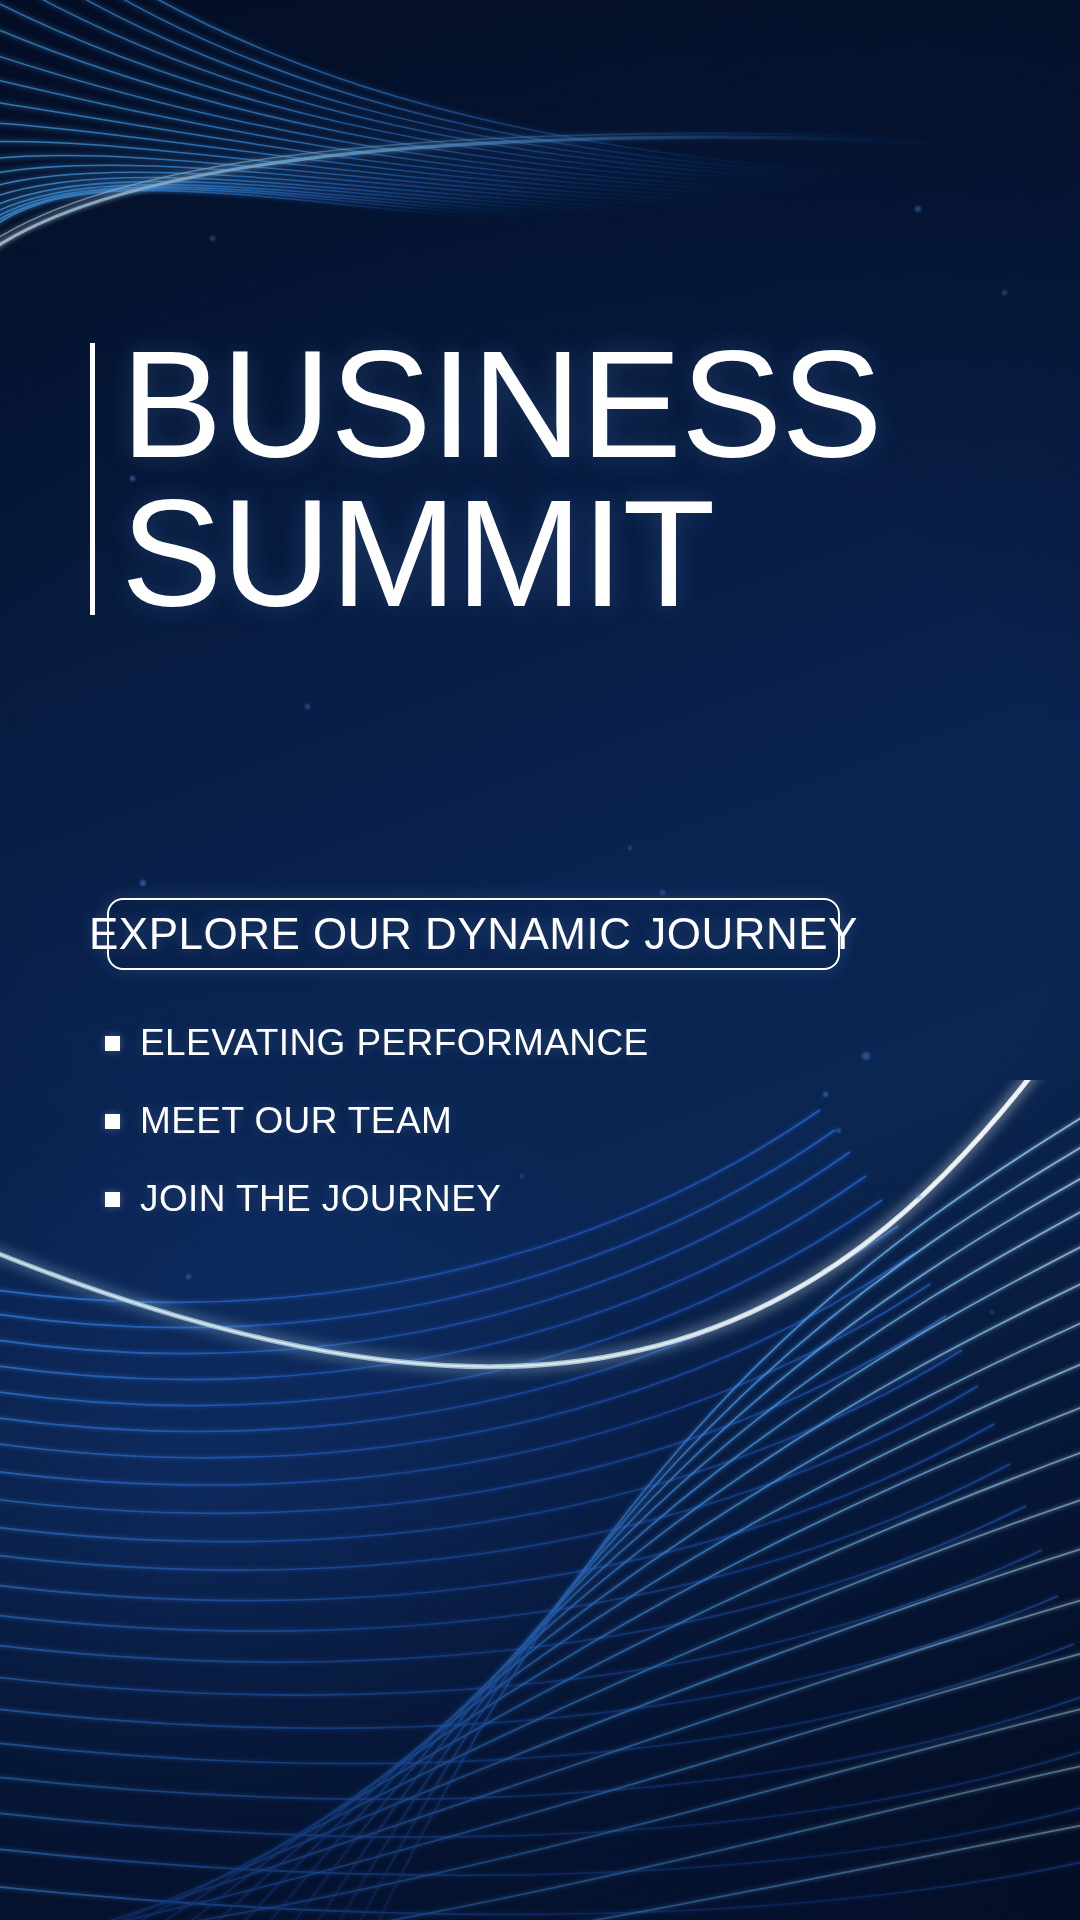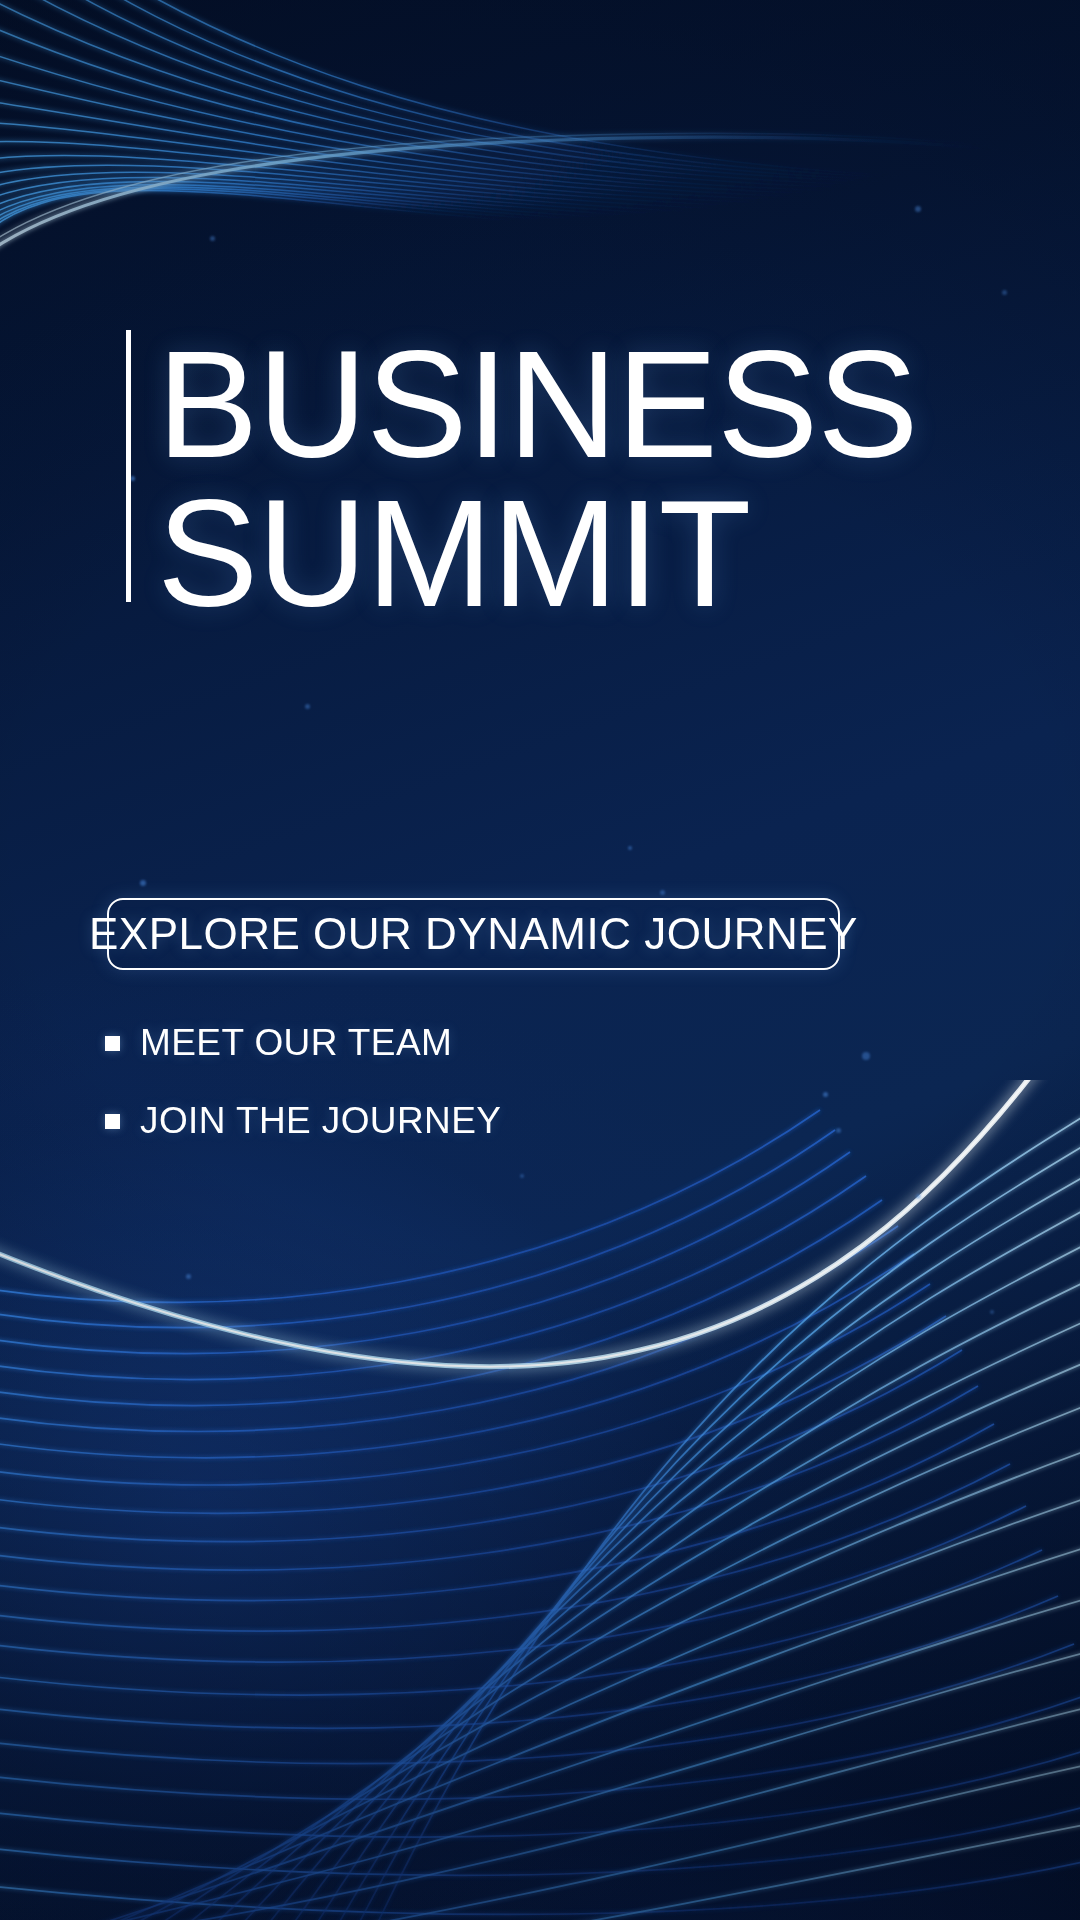--- a/index.html
+++ b/index.html
@@ -38,22 +38,21 @@
   }
 
   
   .content { position:absolute; inset:0; }
 
   .title-block {
     position:absolute;
     left:90px;
     top:330px;
     display:flex;
-    align-items:flex-start;
-    margin-left:36px;
+    align-items:center;
   }
   .accent-bar {
     width:5px;
     background:#ffffff;
     margin-right:26px;
     height:272px;
     flex:0 0 auto;
   }
   .titles { padding-top:0; }
   .title-line {
@@ -298,20 +297,24 @@
         <div class="title-line">SUMMIT</div>
       </div>
     </div>
 
     <div class="cta-pill">
       <span>EXPLORE OUR DYNAMIC JOURNEY</span>
     </div>
 
     <div class="bullets">
 
+      <div class="bullet-row">
+        <span class="bullet-sq"></span>
+        <span class="bullet-label">ELEVATING PERFORMANCE</span>
+      </div>
 
       <div class="bullet-row">
         <span class="bullet-sq"></span>
         <span class="bullet-label">MEET OUR TEAM</span>
       </div>
 
 
       <div class="bullet-row">
         <span class="bullet-sq"></span>
         <span class="bullet-label">JOIN THE JOURNEY</span>

